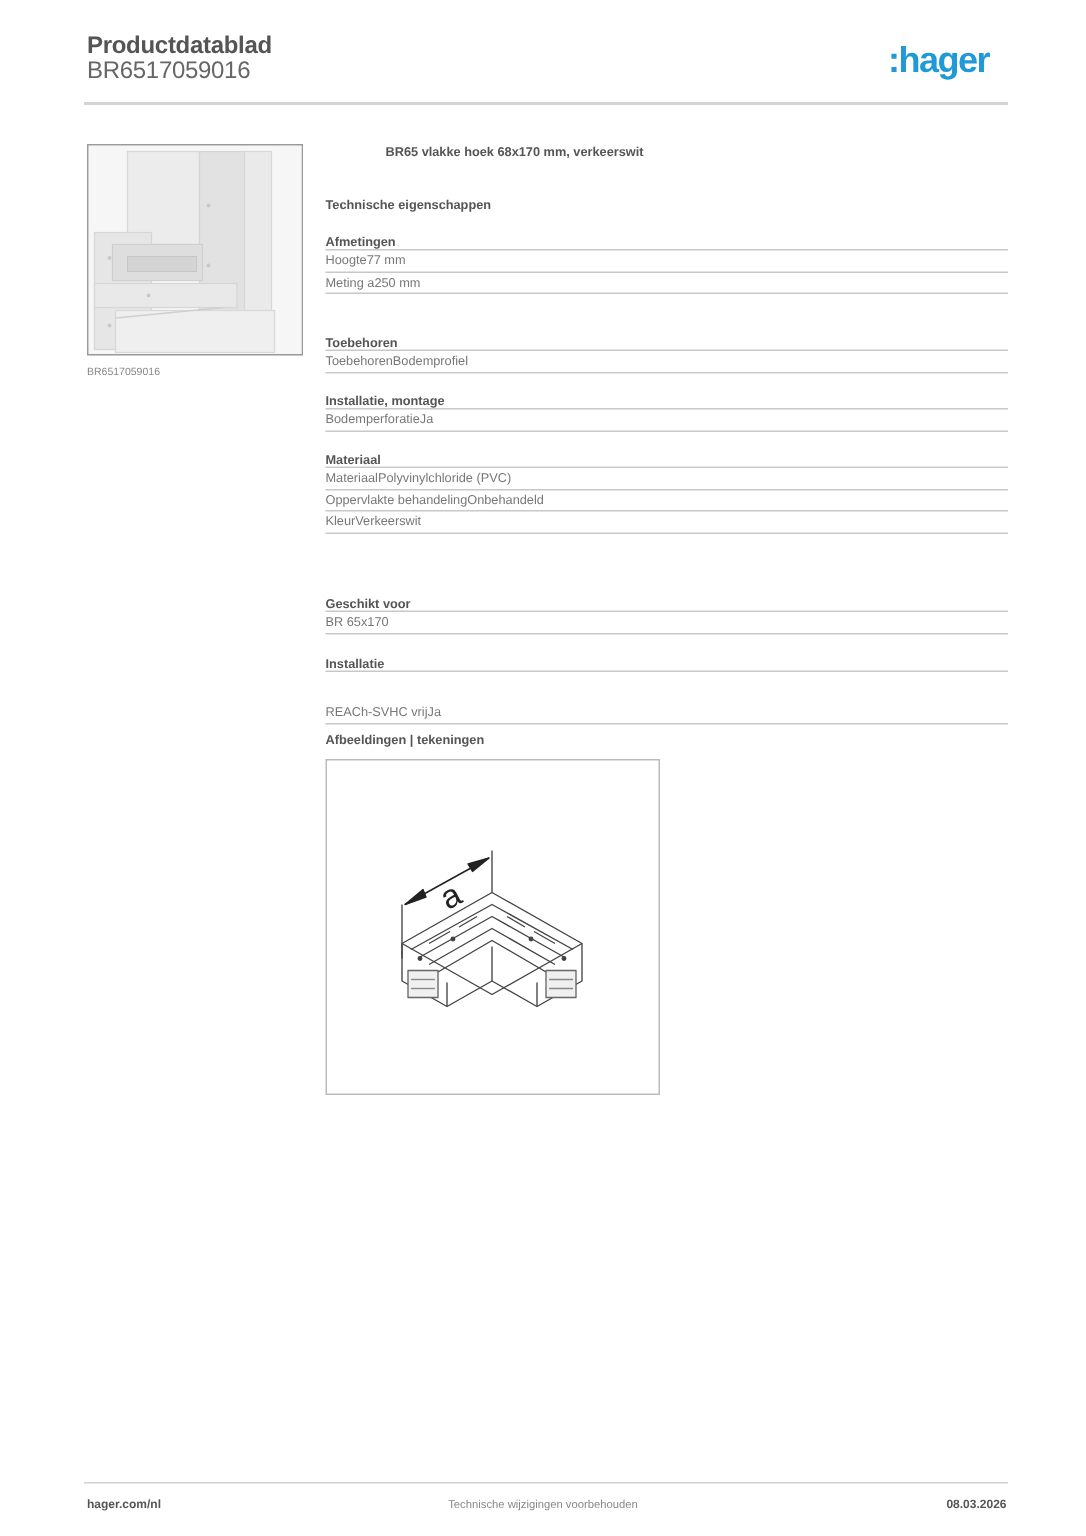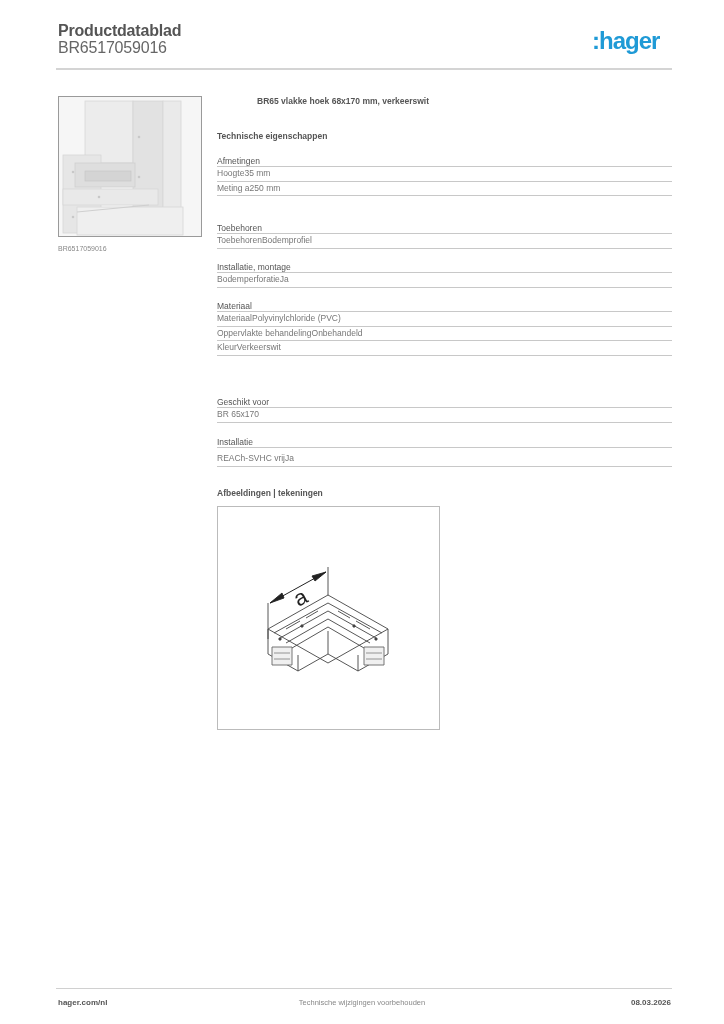--- a/index.html
+++ b/index.html
@@ -12,21 +12,21 @@
     .hdr-rule { position: absolute; left: 56px; top: 68px; width: 616px; height: 2px; background: #d4d4d4; }
 
     .thumb { position: absolute; left: 58px; top: 96px; width: 144px; height: 141px; border: 1px solid #9a9a9a; background: #f4f4f4; overflow: hidden; }
     .thumb-caption { position: absolute; left: 58px; top: 245px; font-size: 7px; color: #888; }
 
     .content { position: absolute; left: 217px; top: 0; width: 455px; }
     .prod-title { position: absolute; top: 96px; left: 0; font-size: 8.5px; font-weight: bold; color: #555; white-space: nowrap; padding-left: 40px; }
     .tech-title { position: absolute; top: 131px; left: 0; font-size: 8.5px; font-weight: bold; color: #555; white-space: nowrap; }
 
     .section { position: absolute; left: 0; width: 455px; }
-    .sec-head { font-size: 8.5px; font-weight: normal; color: #555; height: 12px; line-height: 12px; border-bottom: 1px solid #c8c8c8; }
+    .sec-head { font-size: 8.5px; font-weight: bold; color: #555; height: 12px; line-height: 12px; border-bottom: 1px solid #c8c8c8; }
     .row { display: flex; justify-content: flex-start; font-size: 8.5px; color: #777; height: 14.7px; line-height: 13.5px; border-bottom: 1px solid #c8c8c8; }
 
     .img-title { position: absolute; left: 0; top: 488px; font-size: 8.5px; font-weight: bold; color: #555; white-space: nowrap; }
     .drawing { position: absolute; left: 217px; top: 506px; width: 223px; height: 224px; border: 1px solid #bbb; background: #fff; }
 
     .ftr-rule { position: absolute; left: 56px; top: 988px; width: 616px; height: 1px; background: #d0d0d0; }
     .ftr-left { position: absolute; left: 58px; top: 998px; font-size: 8px; font-weight: bold; color: #555; }
     .ftr-mid { position: absolute; left: 0; width: 724px; text-align: center; top: 998px; font-size: 7.5px; color: #888; }
     .ftr-right { position: absolute; right: 53px; top: 998px; font-size: 8px; font-weight: bold; color: #555; }
   </style>
@@ -64,21 +64,21 @@
 <div class="thumb-caption">BR6517059016</div>
 
 <div class="content">
   <div class="prod-title">BR65 vlakke hoek 68x170 mm, verkeerswit</div>
   <div class="tech-title">Technische eigenschappen</div>
 
   <div class="section" style="top:155px;">
     <div class="sec-head">Afmetingen</div>
     <div class="row">
       <span>Hoogte</span>
-      <span>35 mm</span>
+      <span>77 mm</span>
     </div>
     <div class="row">
       <span>Meting a</span>
       <span>250 mm</span>
     </div>
   </div>
 
   <div class="section" style="top:222px;">
     <div class="sec-head">Toebehoren</div>
     <div class="row">
@@ -114,21 +114,21 @@
   <div class="section" style="top:396px;">
     <div class="sec-head">Geschikt voor</div>
     <div class="row">
       <span>BR 65x170</span>
       <span></span>
     </div>
   </div>
 
   <div class="section" style="top:436px;">
     <div class="sec-head">Installatie</div>
-    <div class="row" style="margin-top:4px;">
+    <div class="row" style="margin-top:20px;">
       <span>REACh-SVHC vrij</span>
       <span>Ja</span>
     </div>
   </div>
 
   <div class="img-title">Afbeeldingen | tekeningen</div>
 </div>
 
 <div class="drawing">
   <svg width="223" height="224" viewBox="0 0 223 224">

